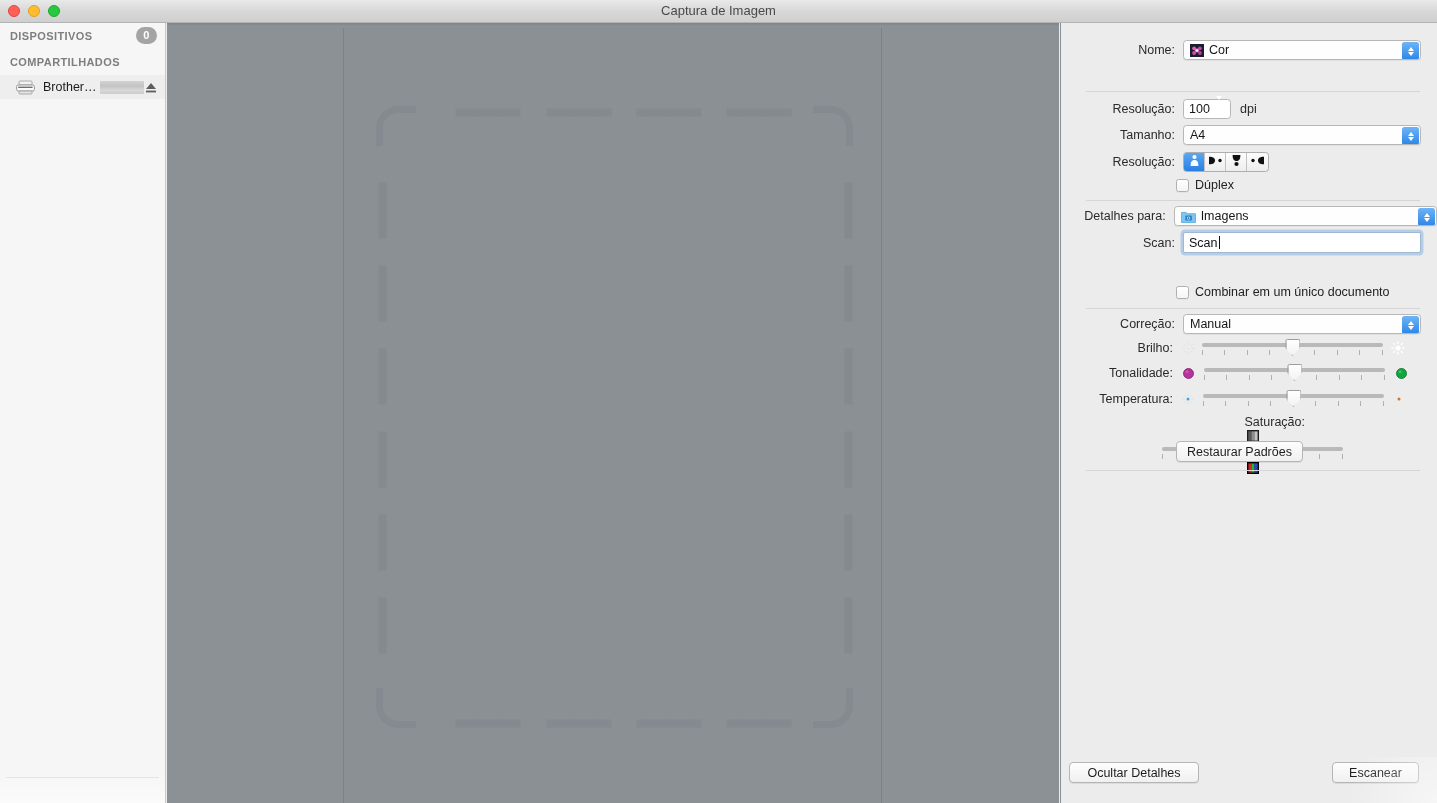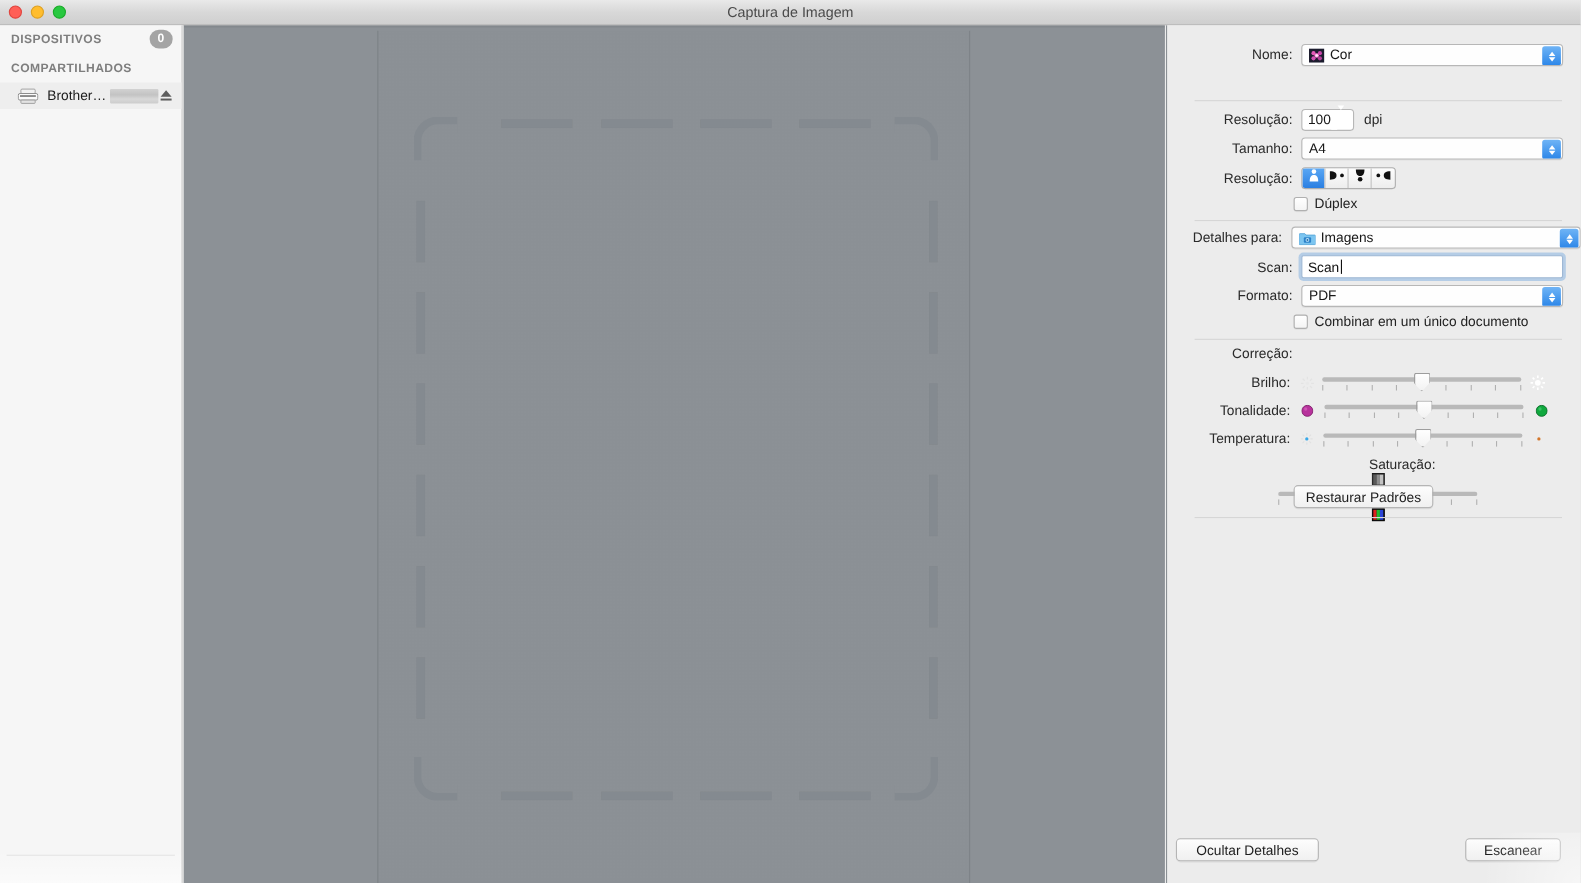--- a/index.html
+++ b/index.html
@@ -463,40 +463,37 @@
     </div>
 
     <div class="frow" style="left:0; top:209px; width:377px;">
       <div class="flabel" style="width:115px;">Scan:</div>
       <div class="textfield" style="margin-left:8px; width:238px;">
         <span>Scan</span>
         <span class="caret"></span>
       </div>
     </div>
 
-    <div class="frow" style="left:0; top:236px; width:377px;">
-      <div class="flabel" style="width:115px;">Formato:</div>
+
+    <div class="cbrow" style="left:116px; top:262px;">
+      <span class="checkbox"></span>
+      <span class="cblabel">Combinar em um único documento</span>
+    </div>
+
+    <div class="panel-sep" style="top:285px;"></div>
+
+    <div class="frow" style="left:0; top:291px; width:377px;">
+      <div class="flabel" style="width:115px;">Correção:</div>
       <div class="popup" style="margin-left:8px; width:238px;">
-        <span>PDF</span>
+        <span>Manual</span>
         <span class="arrowbox">
           <span class="ar up"></span>
             <span class="ar dn"></span>
         </span>
       </div>
-    </div>
-
-    <div class="cbrow" style="left:116px; top:262px;">
-      <span class="checkbox"></span>
-      <span class="cblabel">Combinar em um único documento</span>
-    </div>
-
-    <div class="panel-sep" style="top:285px;"></div>
-
-    <div class="frow" style="left:0; top:291px; width:377px;">
-      <div class="flabel" style="width:115px;">Correção:</div>
     </div>
 
     <div class="sliderrow" style="left:0; top:316px; width:377px;">
       <div class="flabel" style="width:113px;">Brilho:</div>
       <span class="endicon" style="margin-left:8px;">
         <svg width="13" height="13" viewBox="0 0 13 13">
           <g stroke="#e3e3e3" stroke-width="1.1">
             <line x1="6.5" y1="0.6" x2="6.5" y2="3.1"></line>
               <line x1="6.5" y1="9.9" x2="6.5" y2="12.4"></line>
             <line x1="0.6" y1="6.5" x2="3.1" y2="6.5"></line>

